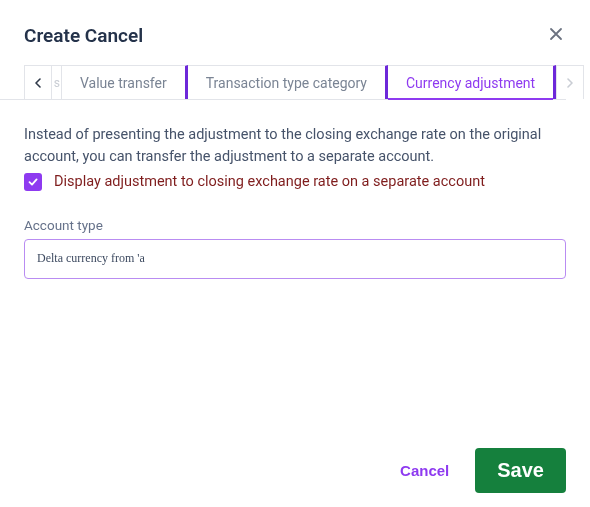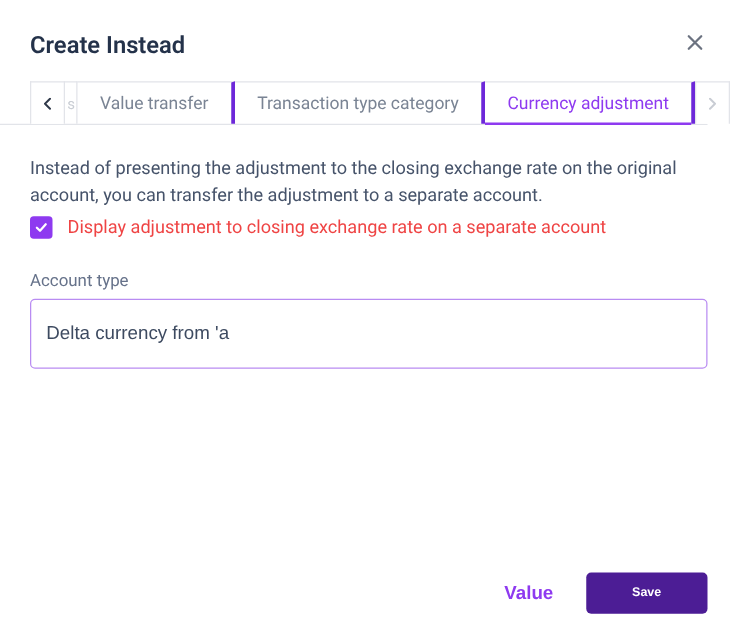--- a/index.html
+++ b/index.html
@@ -131,75 +131,75 @@
     background: #8e3af0;
     display: flex;
     align-items: center;
     justify-content: center;
     cursor: pointer;
     flex-shrink: 0;
   }
   .checkbox svg { display: block; }
   .checkbox-label {
     font-size: 14.5px;
-    color: #ef4444;
+    color: #7f1d1d;
   }
 
   .field-label {
     font-size: 13.5px;
     color: #66728a;
     margin-bottom: 6px;
   }
   .text-input {
     width: 100%;
-    height: 56px;
+    height: 40px;
     border: 1px solid #b98cf2;
     border-radius: 4px;
     padding: 0 12px;
-    font-size: 15px;
+    font-size: 12px;
     color: #3d4a60;
     outline: none;
-    font-family: Liberation Sans, sans-serif;
+    font-family: Liberation Serif, serif;
   }
 
   .footer {
     position: absolute;
     bottom: 14px;
     right: 24px;
     display: flex;
     align-items: center;
     gap: 20px;
   }
   .btn-cancel {
     background: none;
     border: none;
     color: #8e3af0;
     font-size: 15px;
     font-weight: 600;
     cursor: pointer;
     padding: 10px 6px;
   }
   .btn-save {
-    background: #4c1d95;
+    background: #15803d;
     border: none;
     color: #fff;
-    font-size: 10px;
+    font-size: 20px;
     font-weight: 600;
     border-radius: 4px;
-    padding: 11px 37px;
+    padding: 11px 22px;
     cursor: pointer;
   }
 </style>
 </head>
 <body>
 
 <div class="dialog">
 
   <div class="header">
-    <div class="title">Create Instead</div>
+    <div class="title">Create Cancel</div>
     <button class="close-btn">
       <svg width="16" height="16" viewBox="0 0 16 16">
           <path d="M3 3 L13 13 M13 3 L3 13" stroke="#6b7280" stroke-width="1.8" stroke-linecap="round"></path>
         </svg>
     </button>
   </div>
 
   <div class="tabs-row">
     <div class="tab-scroll-btn">
       <svg width="8" height="10" viewBox="0 0 8 10">
@@ -235,17 +235,17 @@
           </svg>
       </div>
       <span class="checkbox-label">Display adjustment to closing exchange rate on a separate account</span>
     </div>
 
     <div class="field-label">Account type</div>
     <input type="text" class="text-input" value="Delta currency from 'a" style="">
   </div>
 
   <div class="footer">
-    <button class="btn-cancel">Value</button>
+    <button class="btn-cancel">Cancel</button>
     <button class="btn-save">Save</button>
   </div>
 
 </div>
 
 </body></html>

